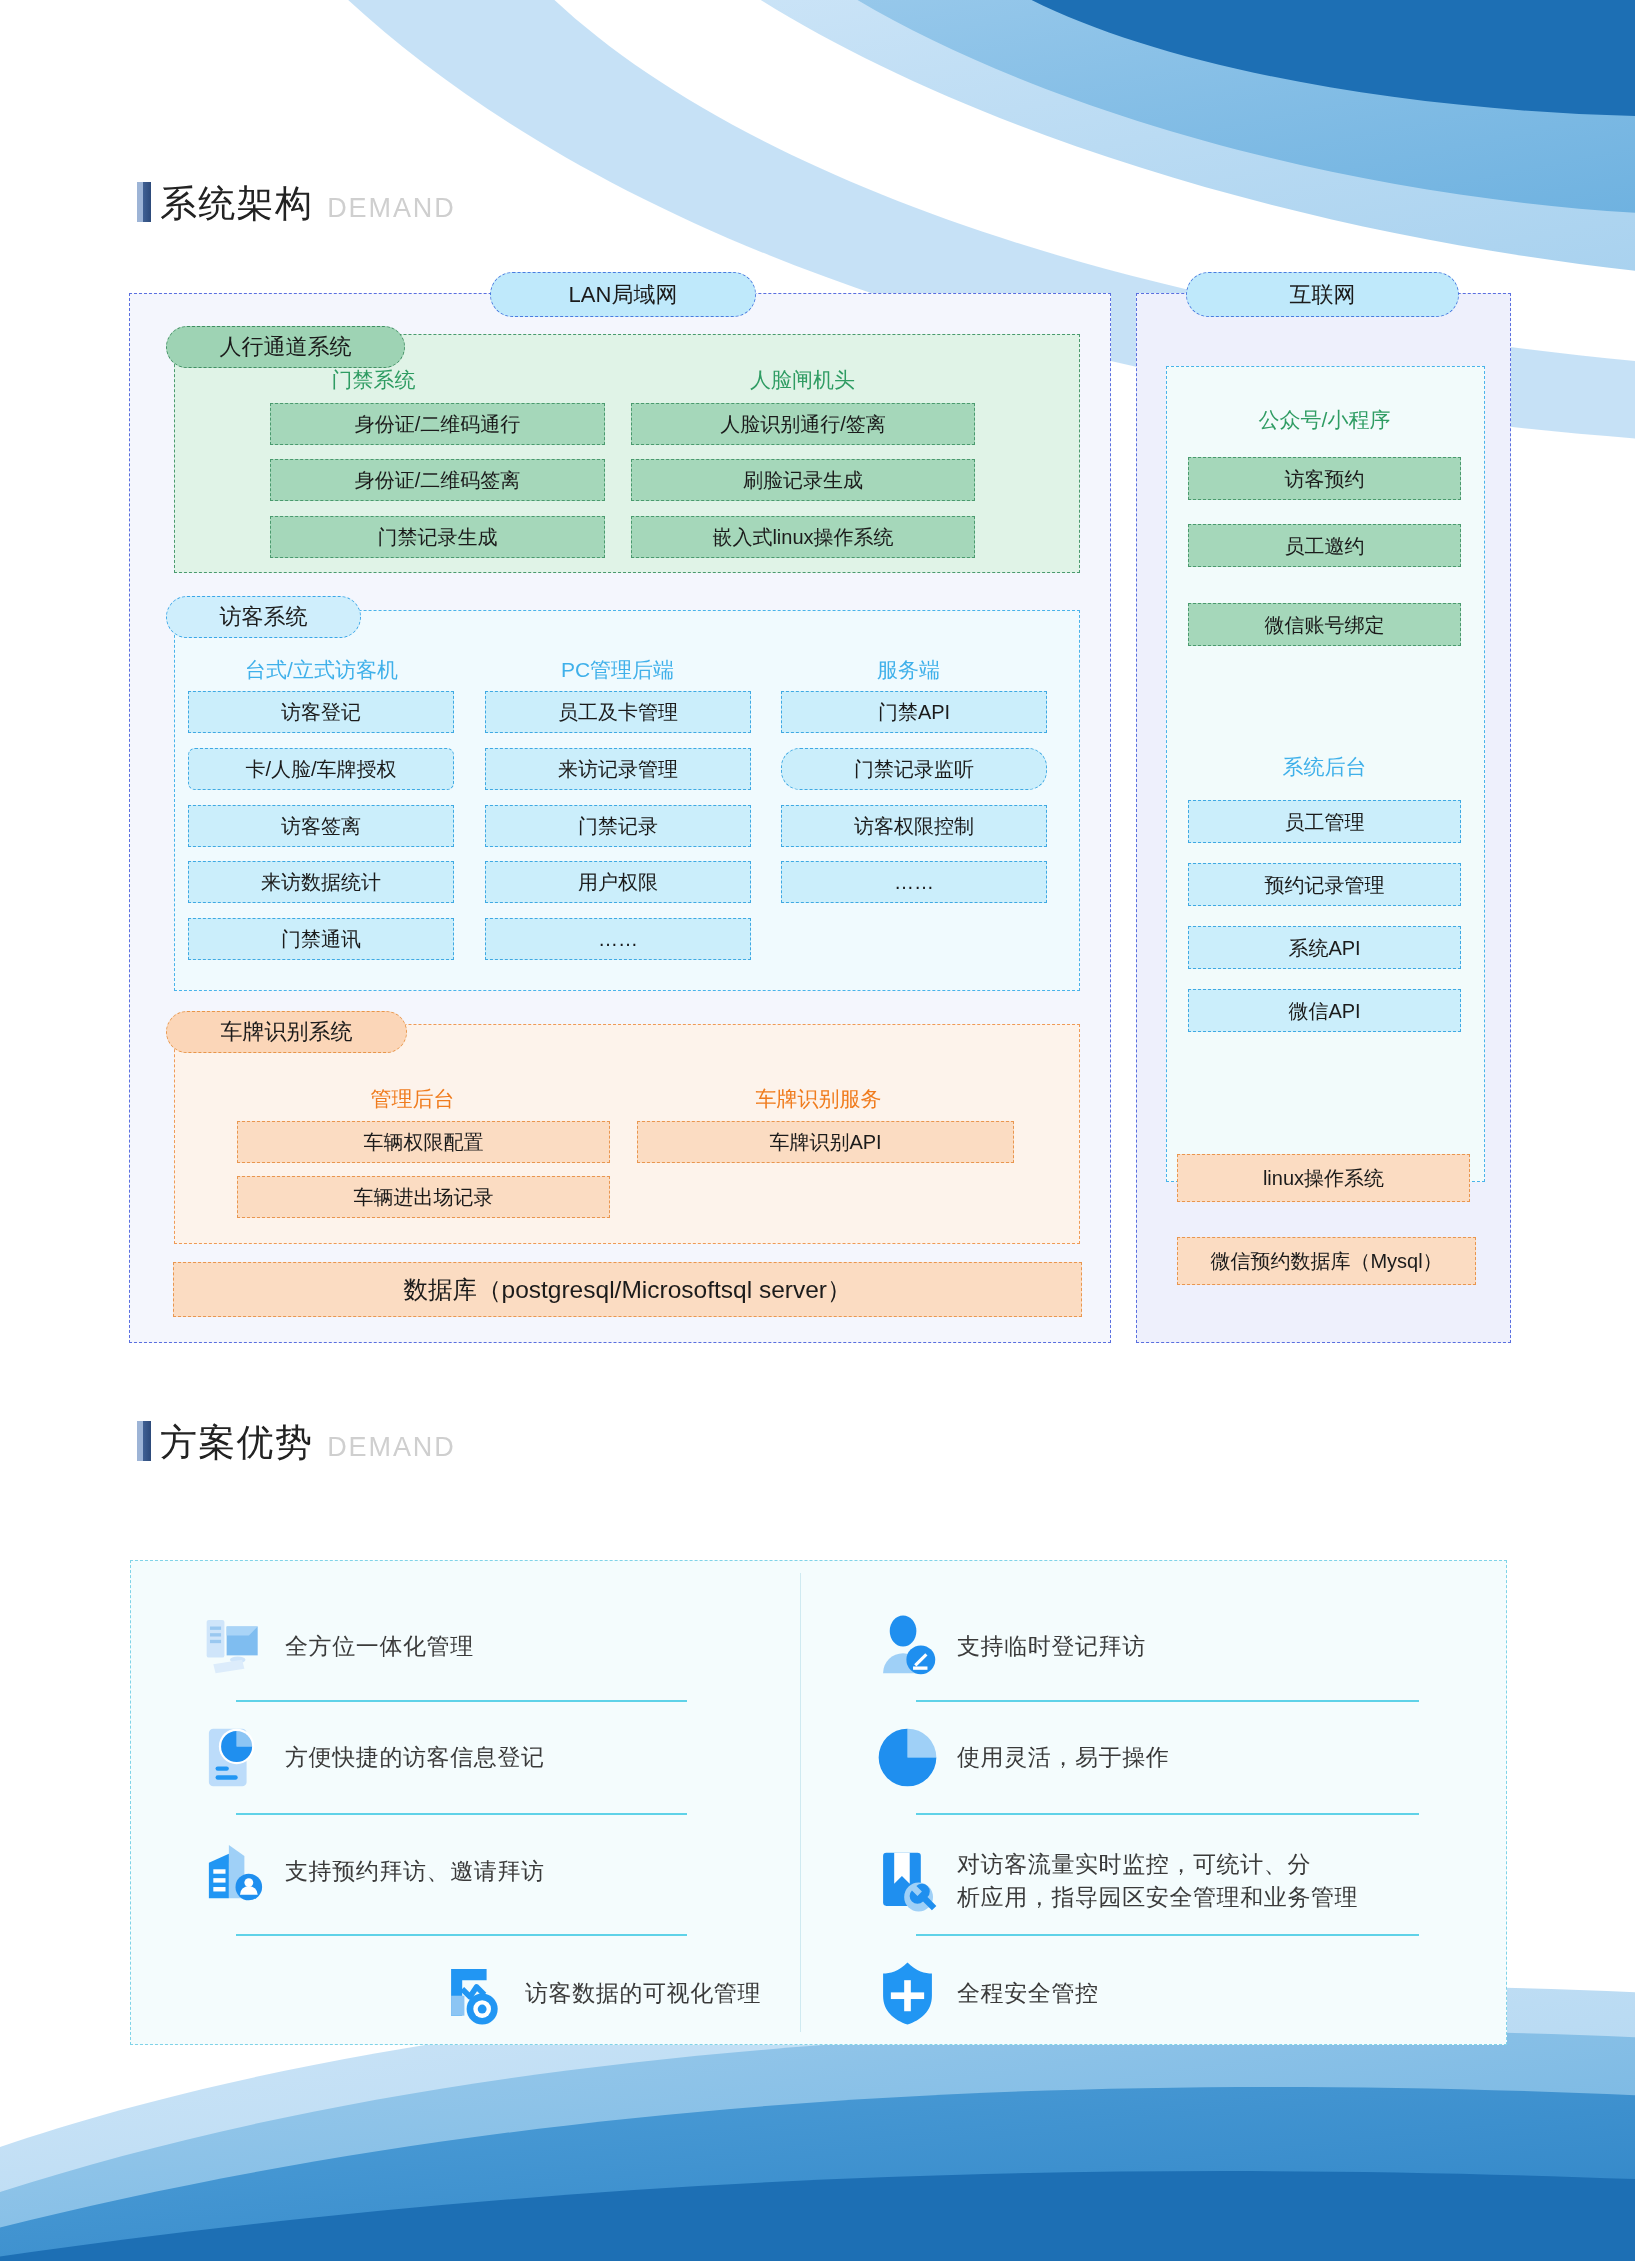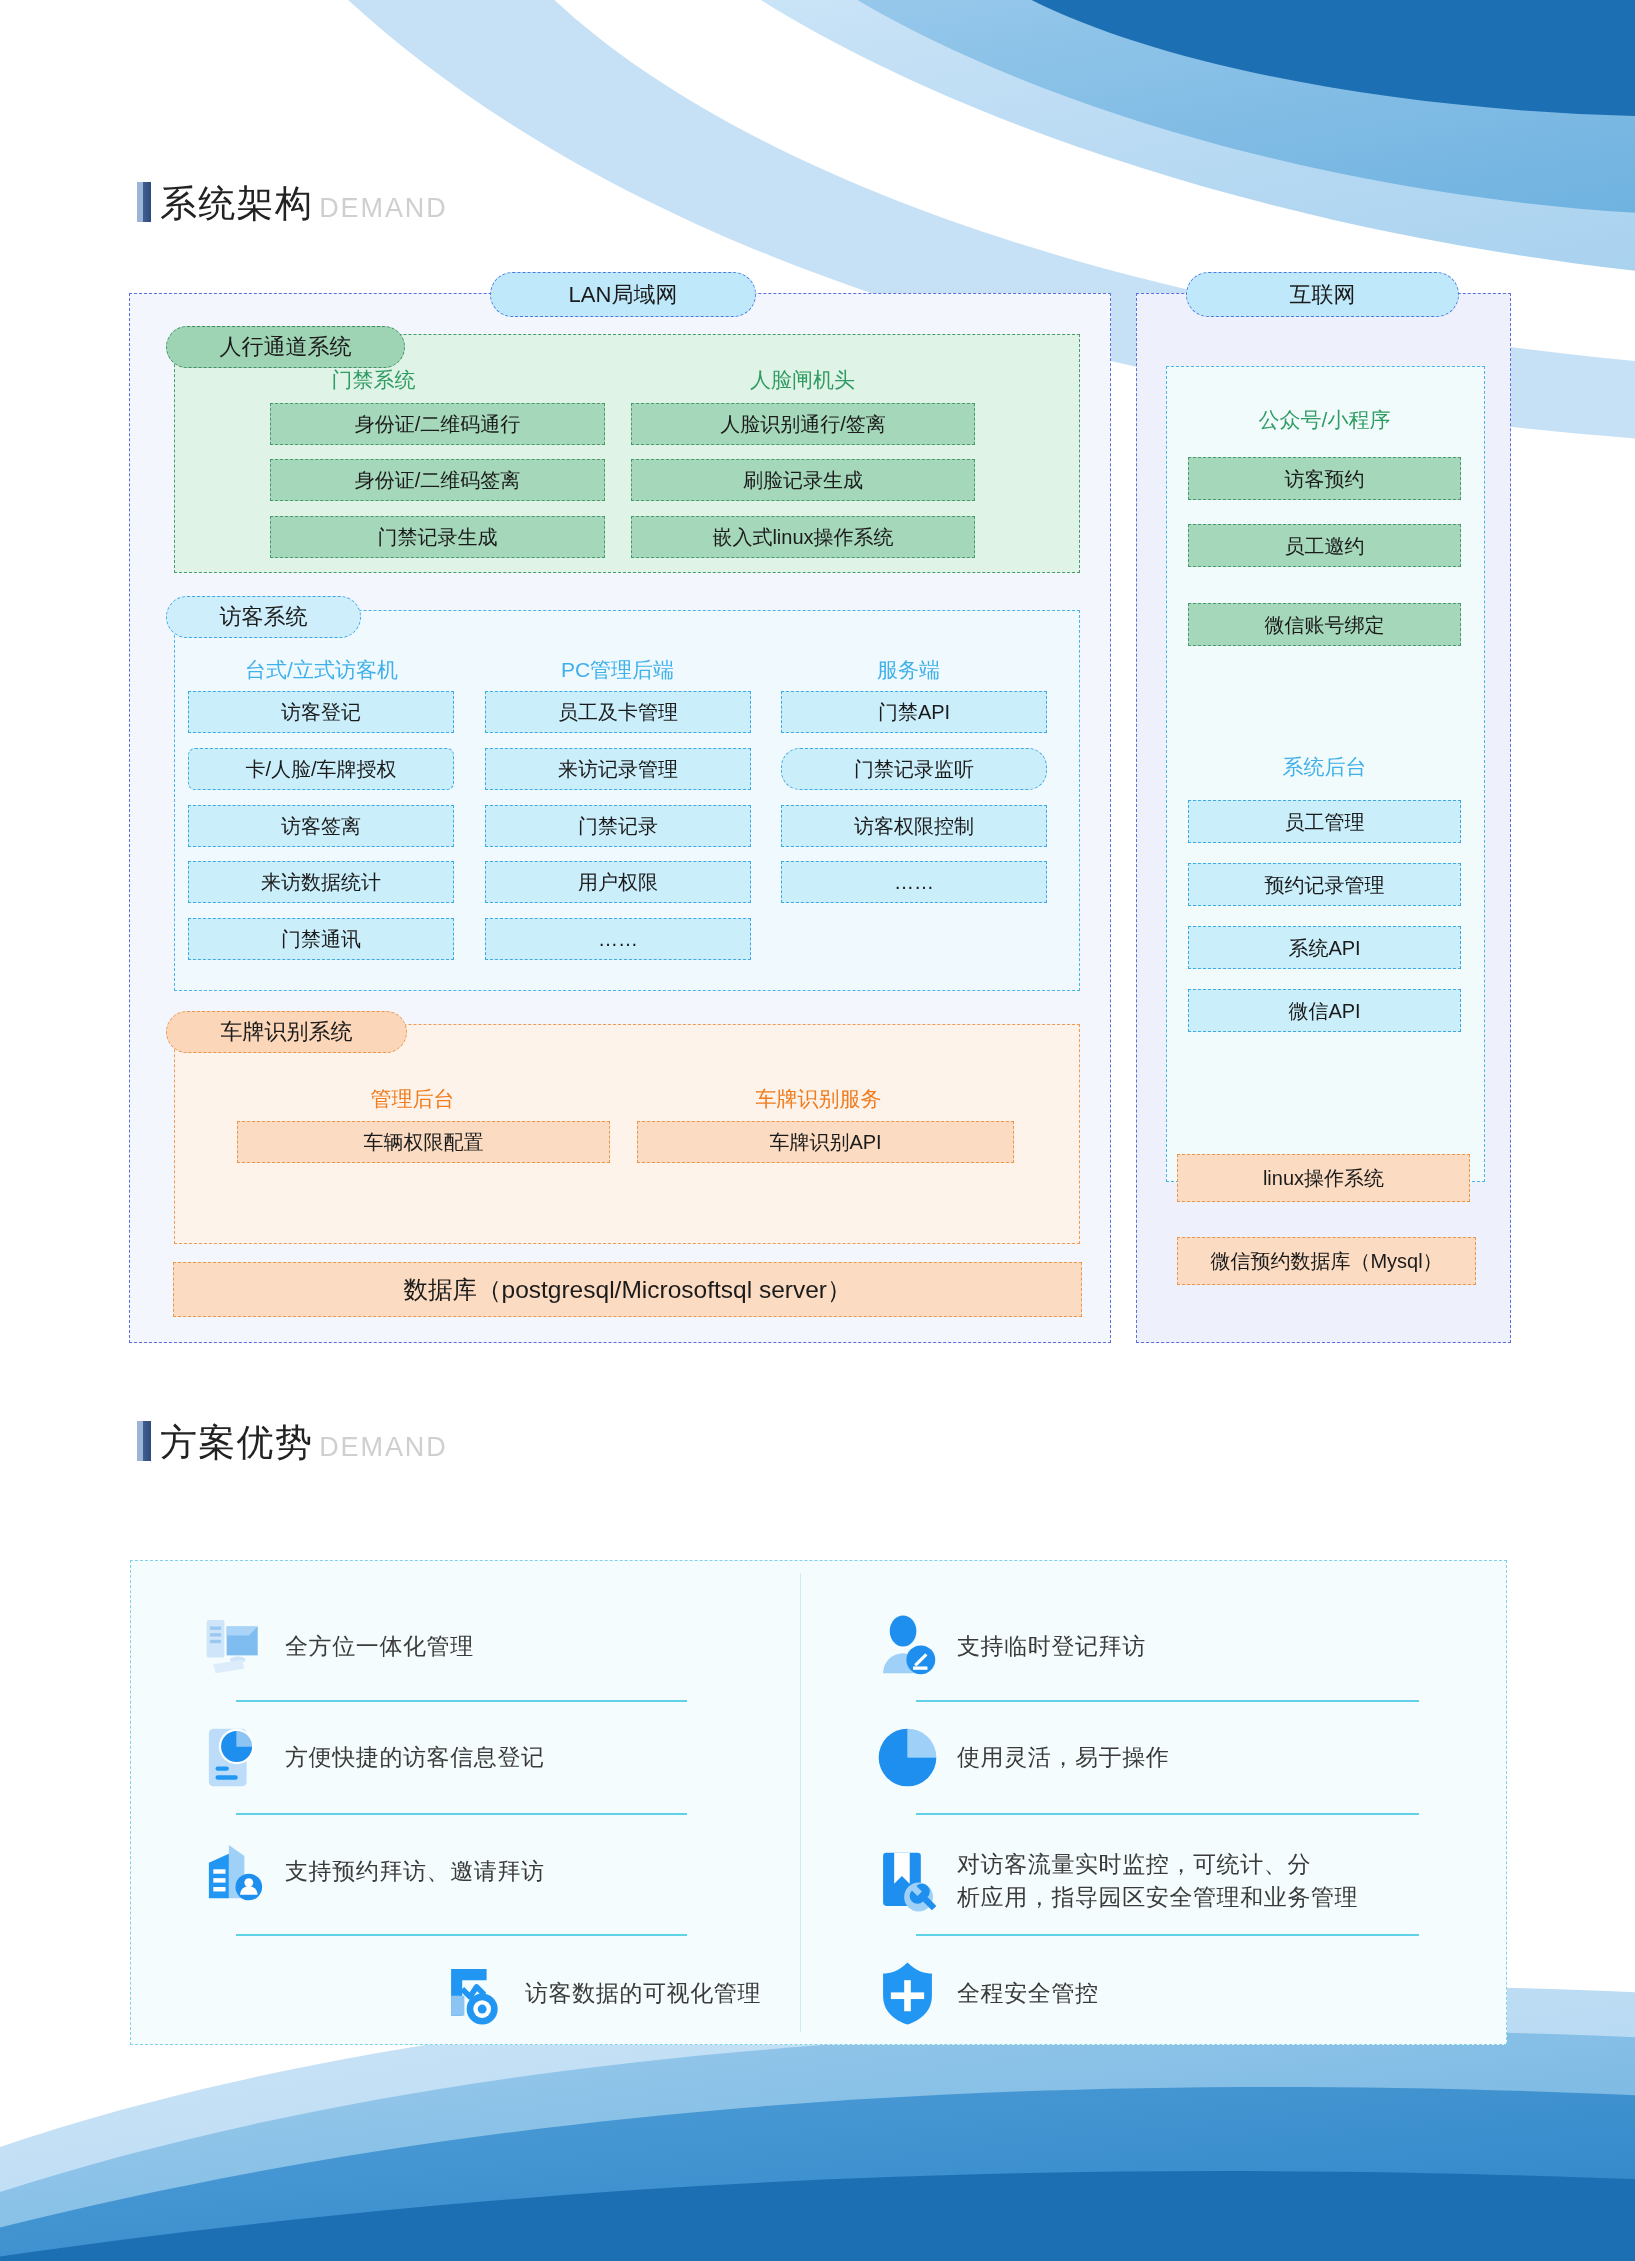--- a/index.html
+++ b/index.html
@@ -9,21 +9,21 @@
     font-family:"Liberation Sans","DejaVu Sans",sans-serif;
     position:relative;overflow:hidden;
   }
   .bg-wave{position:absolute;left:0;top:0;width:1635px;height:2261px;pointer-events:none;}
 
   
   .section-head{position:absolute;display:flex;align-items:flex-end;}
   .head-bar{width:14px;height:40px;margin-right:9px;
     background:linear-gradient(90deg,#9db4d6 0%,#9db4d6 45%,#3f5f92 46%,#2d4a7a 100%);}
   .head-cn{font-size:37px;color:#222;letter-spacing:1.3px;line-height:1;}
-  .head-en{font-size:27px;color:#cfcfcf;margin-left:6px;line-height:1;letter-spacing:1.9px;}
+  .head-en{font-size:27px;color:#cfcfcf;margin-left:14px;line-height:1;letter-spacing:1.9px;}
 
   
   #arch{position:absolute;left:0;top:0;width:1635px;height:2261px;}
 
   .pillbox{
     position:absolute;display:flex;align-items:center;justify-content:center;
     border-radius:644px;font-size:22px;color:#1b1b1b;z-index:6;
   }
   .pill-lan{background:#bfe9fb;border:1.3px dashed #4a7ce0;}
   .pill-green{background:#9ed3b4;border:1.3px dashed #3f8f62;}
@@ -148,20 +148,21 @@
 
   <div class="zone zone-orange" style="left:174px;top:1024px;width:904px;height:218px;"></div>
   <div class="pillbox pill-orange" style="left:166px;top:1011px;width:239px;height:40px;">
     <span>车牌识别系统</span>
   </div>
 
   <div class="colhead ch-orange" style="left:303px;top:1085px;width:219px;">管理后台</div>
   <div class="colhead ch-orange" style="left:709px;top:1085px;width:219px;">车牌识别服务</div>
 
   <div class="item it-orange" style="left:237px;top:1121px;width:371px;height:40px;">车辆权限配置</div>
+  <div class="item it-orange" style="left:237px;top:1176px;width:371px;height:40px;">车辆进出场记录</div>
   <div class="item it-orange" style="left:637px;top:1121px;width:375px;height:40px;">车牌识别API</div>
 
   <div class="item it-db" style="left:173px;top:1262px;width:907px;height:53px;">数据库（postgresql/Microsoftsql server）</div>
 
   <div class="zone zone-net" style="left:1136px;top:293px;width:373px;height:1048px;"></div>
   <div class="pillbox pill-lan" style="left:1186px;top:272px;width:271px;height:43px;">
     <span>互联网</span>
   </div>
 
   <div class="zone zone-wechat" style="left:1166px;top:366px;width:317px;height:814px;"></div>

